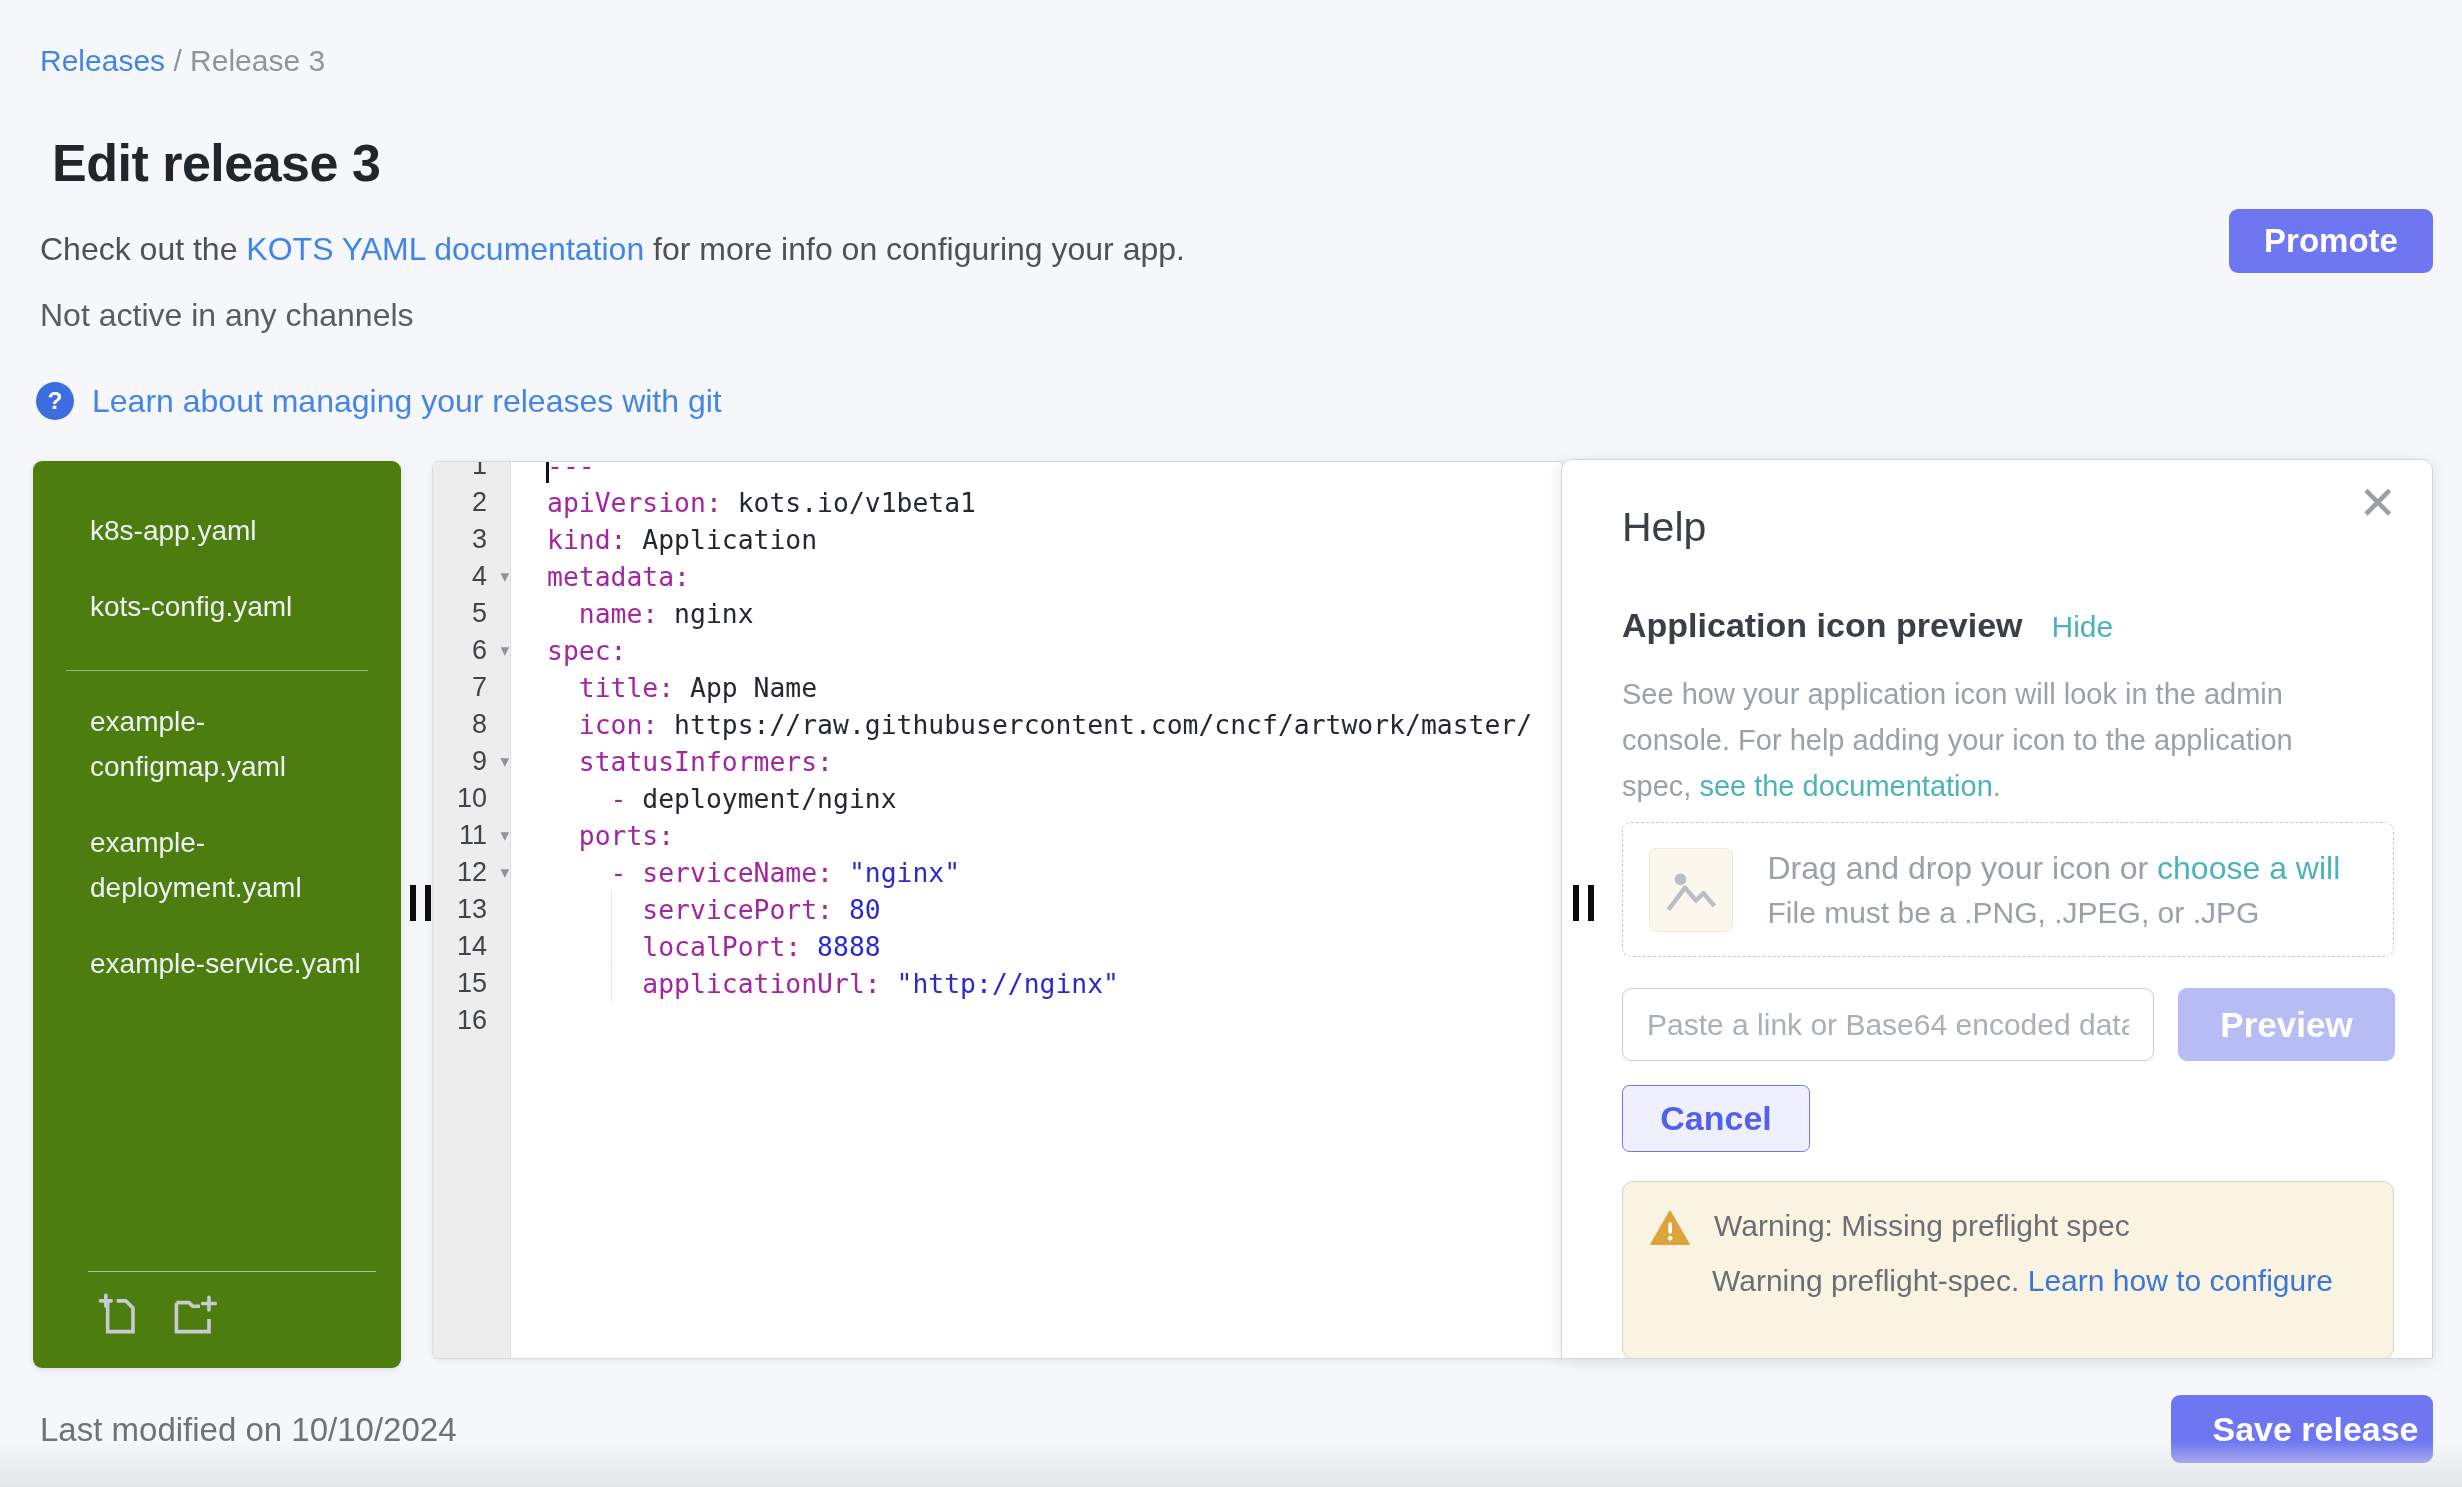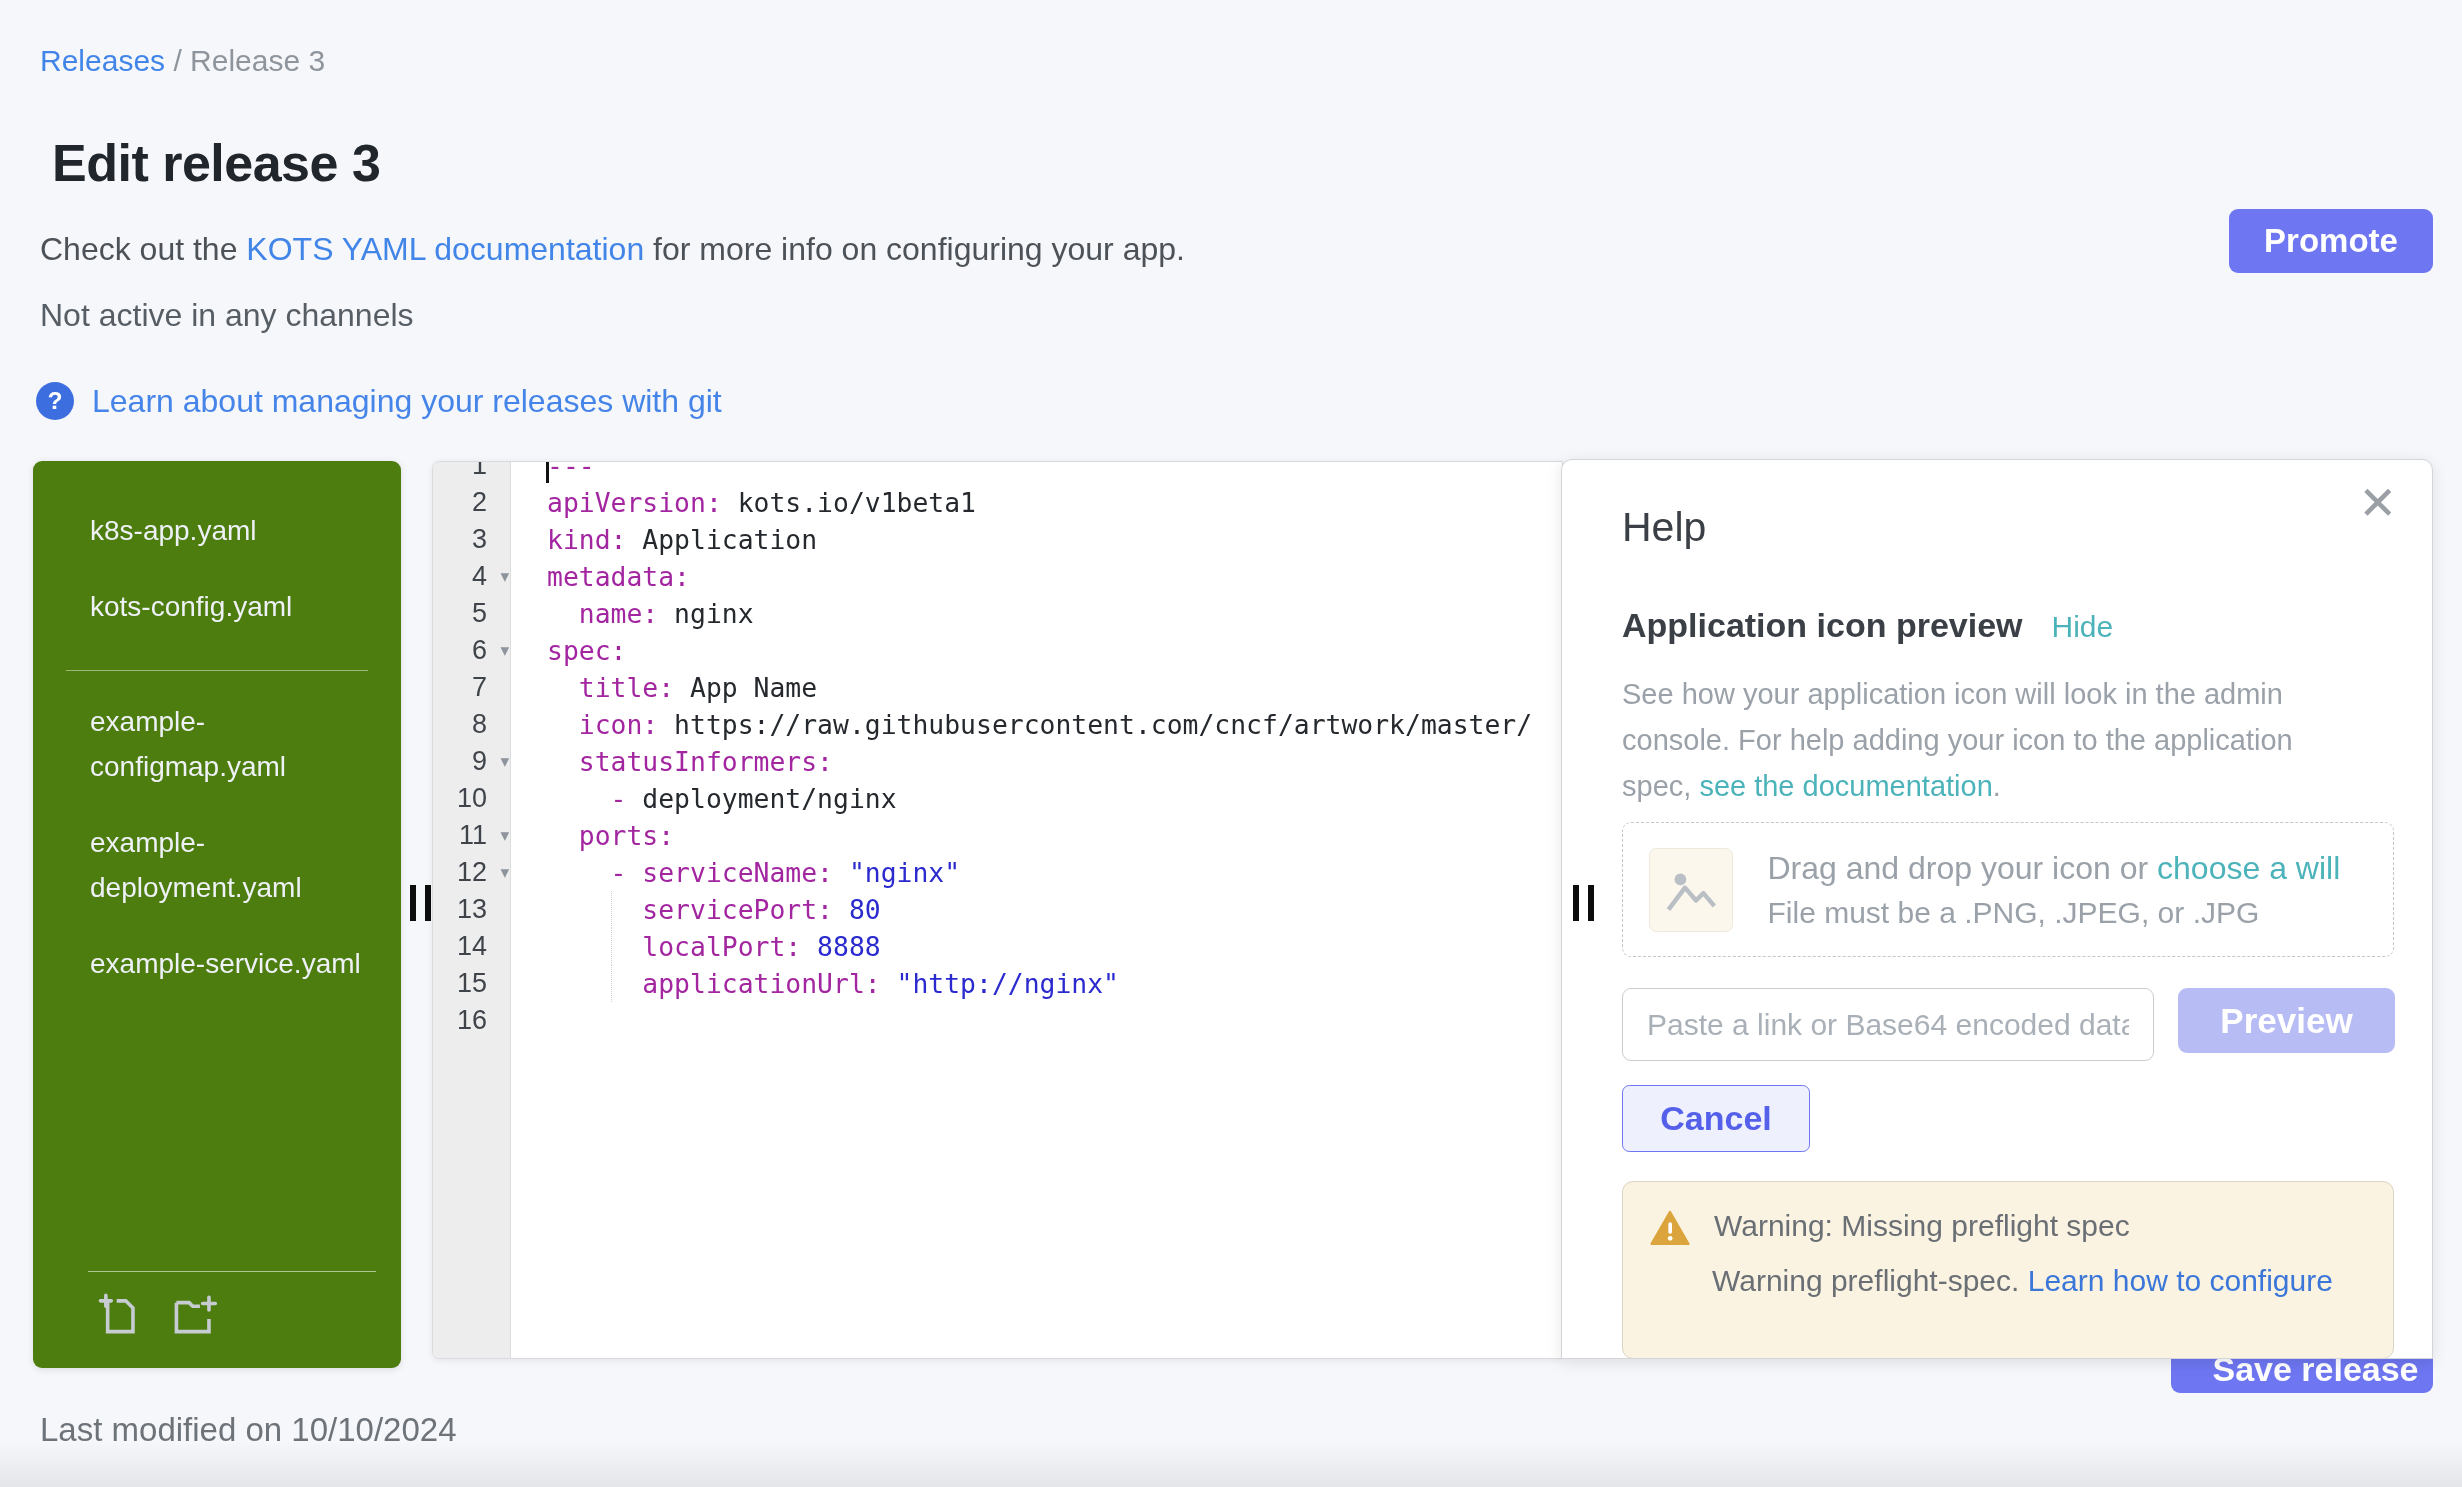--- a/index.html
+++ b/index.html
@@ -30,21 +30,21 @@
   .channel-status { position:absolute; left:40px; top:297px; font-size:32px; color:#565d64; }
   .git-row { position:absolute; left:36px; top:382px; display:flex; align-items:center; gap:18px; }
   .q-circle { width:38px; height:38px; border-radius:50%; background:#3d6ee0; color:#fff;
               font-size:24.6px; font-weight:700; display:flex; align-items:center; justify-content:center; }
   .git-link { font-size:32px; color:#4584e8; }
   .btn-primary {
     position:absolute; display:flex; align-items:center; justify-content:center;
     background:#6e76f2; color:#fff; font-weight:700; border:none; border-radius:9px; cursor:pointer;
   }
   #promote-btn { left:2229px; top:209px; width:204px; height:64px; font-size:33px; }
-  #save-btn    { left:2171px; top:1346px; width:262px; height:47px; font-size:34px;padding-left:27px; }
+  #save-btn    { left:2171px; top:1395px; width:262px; height:68px; font-size:34px;padding-left:27px; }
 
   
   .sidebar {
     position:absolute; left:33px; top:461px; width:368px; height:907px;
     background:#4d7c0f; border-radius:9px; box-shadow:0 1.8px 7.3px rgba(0,0,0,.10);
     color:#eef2f6; font-size:28px;
   }
   .sb-list { padding:31px 24px 0 24px; }
   .sb-item { padding:15.5px 5.5px 15.5px 33px; line-height:45px; width:321px;
              word-wrap:break-word; cursor:pointer; border-radius:1.8px; }
@@ -101,21 +101,21 @@
               display:flex; align-items:center; padding-left:25.5px; gap:35px; }
   .dz-icon { width:84px; height:84px; background:#fbf7ec; border:1.8px solid #efe9da; border-radius:7.3px;
              display:flex; align-items:center; justify-content:center; }
   .dz-line1 { font-size:32px; color:#9aa1a8; }
   .dz-line2 { font-size:30px; color:#9aa1a8; margin-top:9px; }
   .url-input { position:absolute; left:60px; top:528px; width:532px; height:73px;
                border:1.8px solid #c9cdd2; border-radius:9px; padding:0 24px;
                font-size:30px; color:#4c5258; font-family:"Liberation Sans",sans-serif; outline:none;
                background:#fff; }
   .url-input::placeholder { color:#a9b0b7; }
-  .preview-btn { position:absolute; left:616px; top:528px; width:217px; height:65px;
+  .preview-btn { position:absolute; left:616px; top:528px; width:217px; height:73px;
                  background:#b7bcf4; color:#fff; font-size:35px; font-weight:700;
                  border:none; border-radius:9px; display:flex; align-items:center; justify-content:center; }
   .cancel-btn { position:absolute; left:60px; top:625px; width:188px; height:67px;
                 background:#eef0fe; border:1.8px solid #6d75f0; border-radius:7.3px;
                 color:#5560ea; font-size:34px; font-weight:700;
                 display:flex; align-items:center; justify-content:center; cursor:pointer; }
   .warning-box { position:absolute; left:60px; top:721px; width:772px; height:178px;
                  background:#fbf3e1; border:1.8px solid #d9d4c5; border-radius:11px;
                  padding:27px 27px 0 27px; }
   .warn-row1 { display:flex; gap:24px; font-size:30px; color:#6a6f75; }

